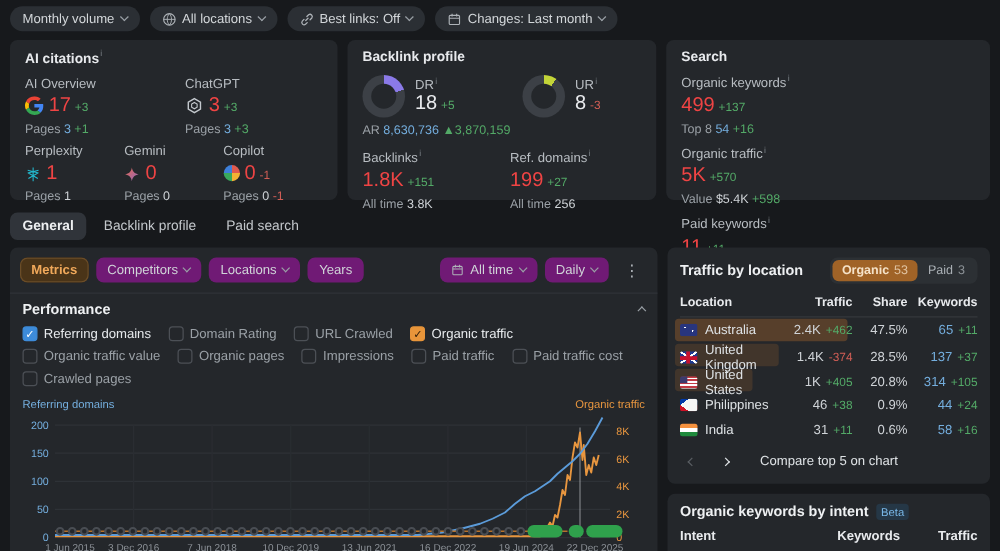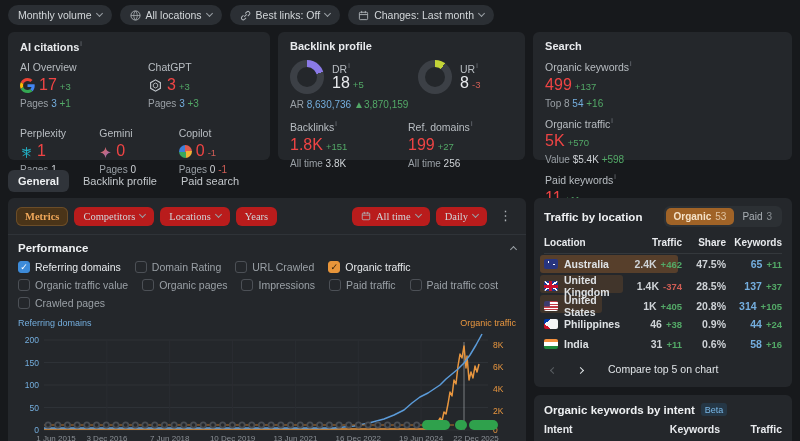--- a/index.html
+++ b/index.html
@@ -26,21 +26,21 @@
   .card-label { color:#b8bdc2; font-size:10.5px; margin-bottom:3px; }
   .bigval { font-size:16px; color:#ef4444; }
   .bigval.white { color:#e8eaed; }
   .delta { font-size:9.5px; }
   .pos { color:#53a967; } .neg { color:#cf5d55; }
   .subline { font-size:10px; color:#9aa0a6; margin-top:4px; }
   .bluev { color:#74aede; }
   .whitev { color:#cfd3d7; }
   .ai-grid1 { display:flex; margin-top:8px; }
   .ai-grid1 > div:first-child { width:128px; }
-  .ai-grid2 { display:flex; margin-top:18px;align-items:center; }
+  .ai-grid2 { display:flex; margin-top:6px;align-items:center; }
   .ai-grid2 > div { width:86px; }
   .icon14 { width:15px; height:15px; display:inline-block; vertical-align:-3px; margin-right:4px; }
   .copilot { width:13px; height:13px; border-radius:50%; display:inline-block; vertical-align:-2px; margin-right:4px;
     background:conic-gradient(#e05a4e 0 25%,#f2b234 25% 50%,#39a85c 50% 75%,#3d7fd9 75% 100%); }
   .donut { width:34px; height:34px; border-radius:50%; position:relative; flex:none; }
   .donut::after { content:""; position:absolute; inset:7px; border-radius:50%; background:#24272b; }
   .donut.dr { background:conic-gradient(#8b7ae8 0 20%, #3c4046 20% 100%); }
   .donut.ur { background:conic-gradient(#c3d438 0 10%, #3c4046 10% 100%); }
   .bl-grid { display:flex; margin-top:10px; }
   .bl-grid > div:first-child { width:118px; }
@@ -50,22 +50,22 @@
   
   .tabs { display:flex; gap:4px; padding:2px 8px 6px; align-items:center; }
   .tab { padding:5px 10px; border-radius:6px; color:#c3c7cb; font-size:11px; cursor:pointer; }
   .tab.active { background:#30343a; color:#eef0f2; font-weight:bold; }
 
   
   .content { display:flex; gap:8px; padding:0 8px; align-items:flex-start; }
   .left-panel { width:518px; flex:none; }
   .right-col { width:258px; flex:none; display:flex; flex-direction:column; gap:8px; }
 
-  .controls { display:flex; gap:6px; padding:8px; align-items:center; border-bottom:1px solid #2f3338;font-family:Liberation Serif, serif; }
-  .btn { display:inline-flex; align-items:center; gap:5px; background:#b91c1c; color:#d0d4d8;
+  .controls { display:flex; gap:6px; padding:8px; align-items:center; border-bottom:1px solid #2f3338; }
+  .btn { display:inline-flex; align-items:center; gap:5px; background:#701a75; color:#d0d4d8;
     border-radius:6px; padding:4px 9px; font-size:10.5px; cursor:pointer; }
   .btn.metrics { background:#4a3418; color:#f0a85a; box-shadow:0 0 0 1px #6b4d28 inset; font-weight:bold; }
   .kebab { color:#aeb3b8; font-size:13px; padding:2px 6px; cursor:pointer; }
   .ml-auto { margin-left:auto; }
 
   .section-head { display:flex; align-items:center; padding:7px 10px 3px; }
   .section-title { font-weight:bold; font-size:11.5px; color:#eef0f2; }
   .collapse { margin-left:auto; cursor:pointer; }
 
   .checks { display:flex; flex-wrap:wrap; column-gap:14px; row-gap:6px; padding:4px 10px 7px; }
@@ -82,21 +82,21 @@
   svg text { font-family:"Liberation Sans", sans-serif; }
 
   
   .tpanel { padding:8px 10px 6px; }
   .tpanel-head { display:flex; align-items:center; }
   .seg { display:flex; background:#2c3034; border-radius:6px; padding:2px; margin-left:auto; font-size:10px; }
   .seg > div { padding:3px 8px; border-radius:5px; color:#aab0b5; cursor:pointer; display:flex; gap:4px; }
   .seg .on { background:#a06327; color:#f5e2c8; font-weight:bold; }
   .seg .cnt { opacity:.75; font-weight:normal; }
 
-  .tgrid { display:grid; grid-template-columns:1fr 60px 44px 56px; align-items:center; font-size:10.5px;font-weight:bold; }
+  .tgrid { display:grid; grid-template-columns:1fr 60px 44px 56px; align-items:center; font-size:10.5px; }
   .tgrid.head { font-weight:bold; color:#e8eaed; font-size:10px; border-bottom:1px solid #34383c;
     padding:6px 0 5px; margin-top:4px; }
   .trow { position:relative; height:20px; cursor:pointer; }
   .sharebar { position:absolute; left:-4px; top:1px; bottom:1px; background:rgba(170,103,46,.38); border-radius:3px; }
   .cell { position:relative; z-index:1; display:flex; align-items:center; }
   .cell.r { justify-content:flex-end; gap:4px; }
   .flag { width:14px; height:10px; border-radius:2px; display:inline-block; margin-right:6px; flex:none; }
   .flag.au { background:radial-gradient(circle 1.2px at 72% 55%, #fff 60%, transparent 61%),
              radial-gradient(circle 1.2px at 30% 30%, #fff 60%, transparent 61%), #28357e; }
   .flag.gb { background:

